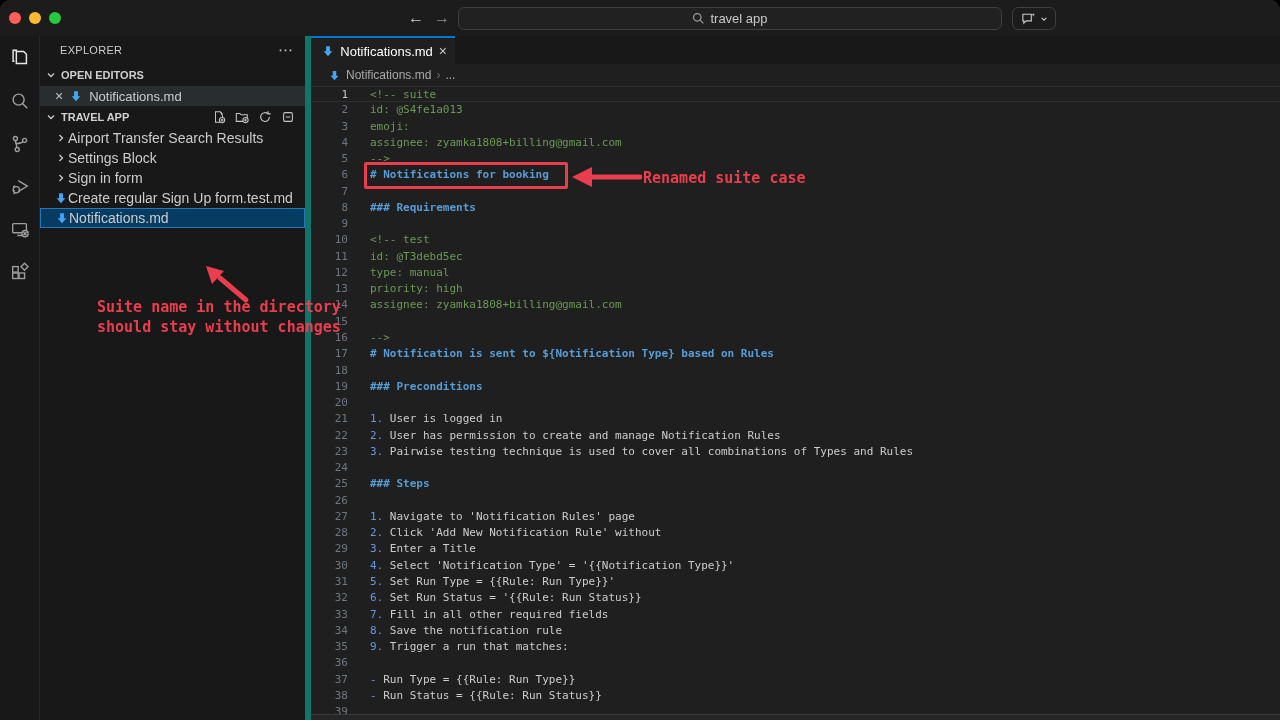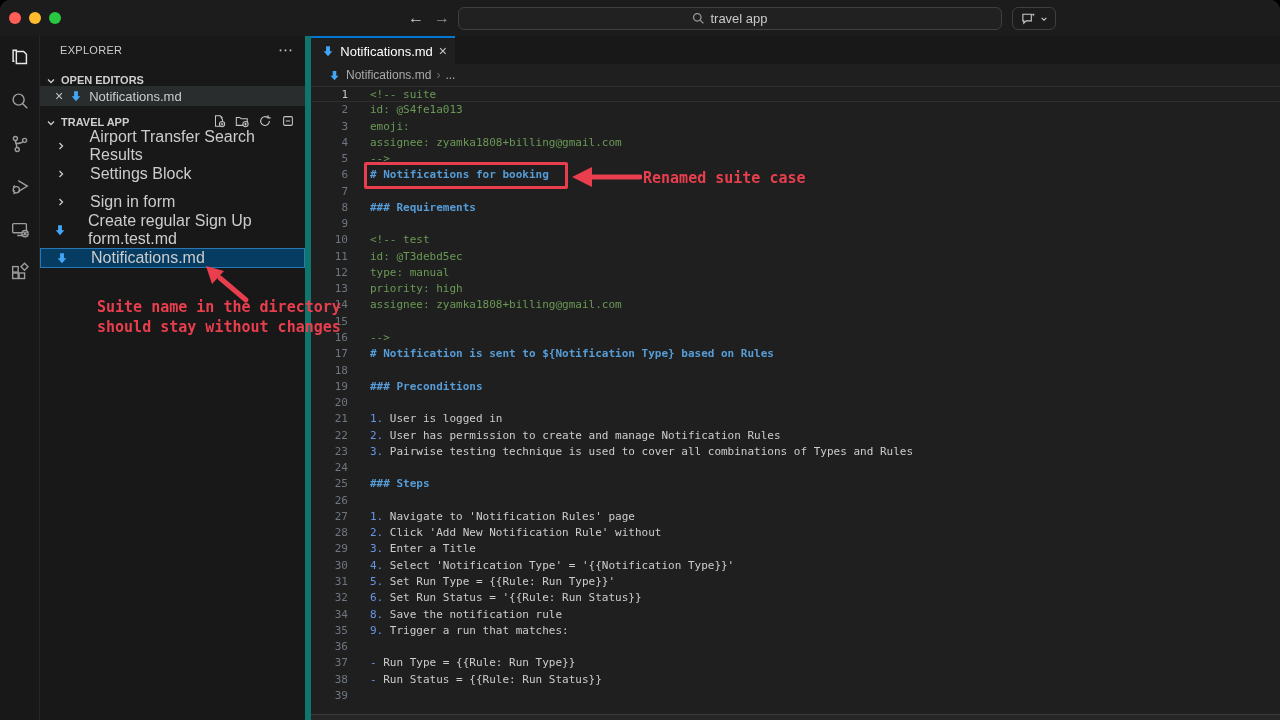--- a/index.html
+++ b/index.html
@@ -31,28 +31,28 @@
                  display:flex; flex-direction:column; align-items:center; padding-top:10px; gap:19px; }
   #activitybar .abicon { width:24px; height:24px; display:flex; align-items:center; justify-content:center; }
   #sidebar { width:271px; background:#181818; border-right:6px solid #0f766e; position:relative; }
   #editor { flex:1; background:#1f1f1f; position:relative; }
 
   
   #sb-header { height:28px; display:flex; align-items:center; padding:0 12px 0 20px;
                color:#cccccc; font-size:11px; }
   #sb-header .title { flex:1; letter-spacing:.3px; }
   #sb-more { color:#c5c5c5; font-size:15px; }
-  .sect-header { height:22px; display:flex; align-items:flex-end; gap:3px; padding-left:4px;
+  .sect-header { height:22px; display:flex; align-items:center; gap:3px; padding-left:4px;
                  color:#cfcfcf; font-size:11px; font-weight:bold; }
   .sect-header .chev { display:flex; width:14px; justify-content:center; }
   .sect-actions { margin-left:auto; margin-right:10px; display:flex; gap:9px; align-items:center; }
   #oe-item { height:20px; display:flex; align-items:center; gap:6px; padding-left:15px;
              background:#2a2d2e; color:#cccccc; font-size:13px; }
-  .tree-item { height:20px; display:flex; align-items:center; gap:22px; padding-left:14px;
-               color:#cccccc; font-size:16px;margin-top:8px; }
+  .tree-item { height:20px; display:flex; align-items:center; gap:0; padding-left:14px;
+               color:#cccccc; font-size:14px; }
   .tree-item.selected { background:#063c61; border:1px solid #2978b5; }
   .mdicon { display:inline-flex; width:14px; height:14px; align-items:center; justify-content:center; }
   .closex { color:#c5c5c5; font-size:14px; line-height:14px; }
 
   
   #tabstrip { height:28px; background:#181818; display:flex; }
   #tab-active { width:144px; background:#1f1f1f; border-top:2px solid #0078d4;
                 display:flex; align-items:center; gap:6px; padding:0 8px 0 10px;
                 color:#ffffff; font-size:13px; }
   #tab-active .closex { margin-left:auto; }
@@ -431,20 +431,24 @@
           </div>
           <div class="cline">
             <span class="gut">31</span>
             <span class="ctext"><span class="tk-n">5.</span><span class="tk-t"> Set Run Type = {{Rule: Run Type}}'</span></span>
           </div>
           <div class="cline">
             <span class="gut">32</span>
             <span class="ctext"><span class="tk-n">6.</span><span class="tk-t"> Set Run Status = '{{Rule: Run Status}}</span></span>
           </div>
           <div class="cline">
+            <span class="gut">33</span>
+            <span class="ctext"><span class="tk-n">7.</span><span class="tk-t"> Fill in all other required fields</span></span>
+          </div>
+          <div class="cline">
             <span class="gut">34</span>
             <span class="ctext"><span class="tk-n">8.</span><span class="tk-t"> Save the notification rule</span></span>
           </div>
           <div class="cline">
             <span class="gut">35</span>
             <span class="ctext"><span class="tk-n">9.</span><span class="tk-t"> Trigger a run that matches:</span></span>
           </div>
           <div class="cline">
             <span class="gut">36</span>
             <span class="ctext"></span>

